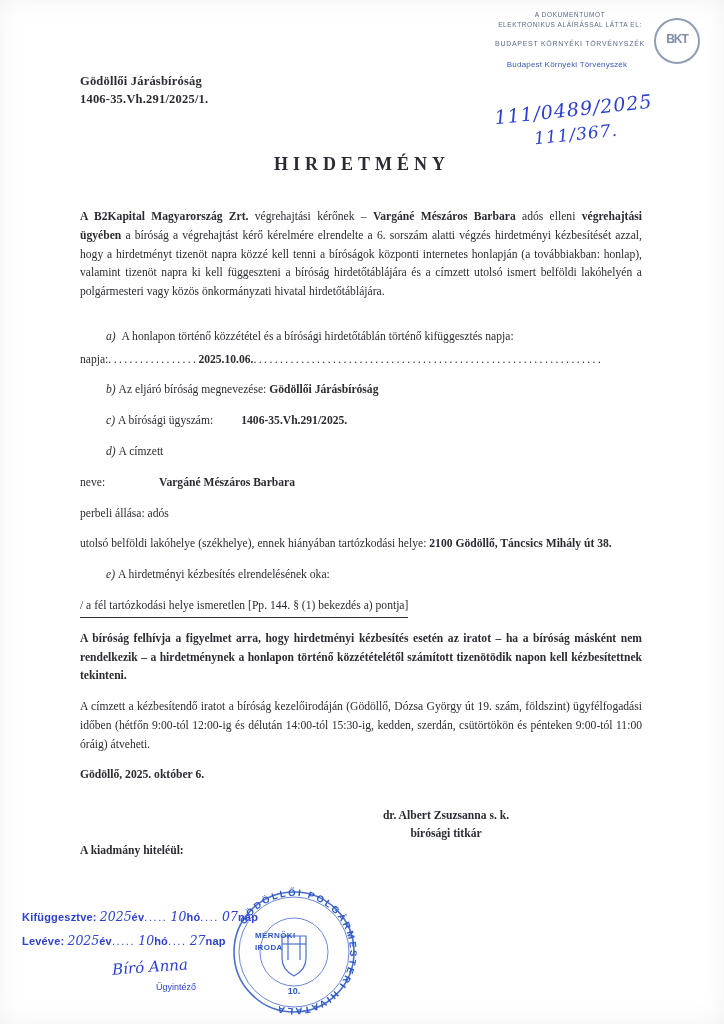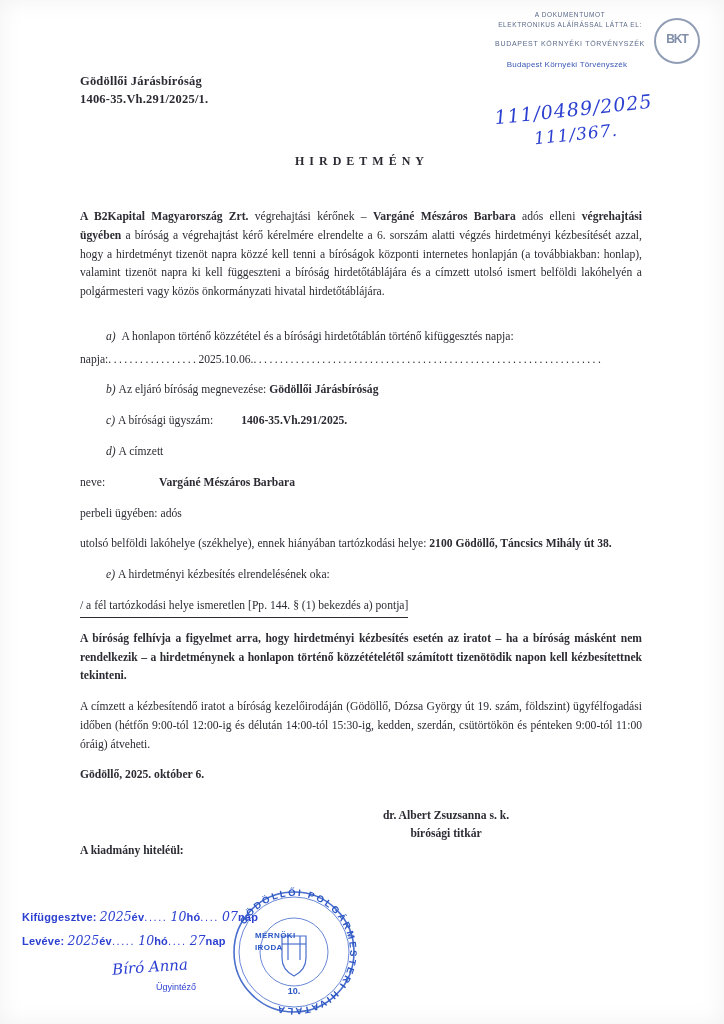--- a/index.html
+++ b/index.html
@@ -104,21 +104,21 @@
     letter-spacing: 0.2px;
   }
 
   
   .doc-title {
     position: absolute;
     top: 154px;
     left: 0;
     width: 724px;
     text-align: center;
-    font-size: 12px;
+    font-size: 18px;
     font-weight: bold;
     letter-spacing: 5px;
   }
 
   
   .body {
     position: absolute;
     top: 208px;
     left: 80px;
     width: 562px;
@@ -130,21 +130,21 @@
   .b { font-weight: bold; }
   .i { font-style: italic; }
   .p-intro { margin-bottom: 26px !important; }
   .indent { text-indent: 26px; }
 
   .line-a { margin-bottom: 4px !important; }
   .dots-line {
     display: block;
     margin: 0 0 16px 0;
   }
-  .dots-line .val { font-weight: normal; }
+  .dots-line .val { font-weight: bold; }
   .dot-fill { letter-spacing: 2.4px; }
 
   .row { margin: 0 0 14px 0; }
   .gap-sm { display: inline-block; width: 28px; }
   .gap-md { display: inline-block; width: 54px; }
   .sub { margin: 0 0 13px 0; }
   .sub .valb { font-weight: bold; }
 
   .underlined-claim {
     display: inline-block;
@@ -277,21 +277,21 @@
     <p class="dots-line"><span>napja:</span><span class="dot-fill">.................</span><span class="val">2025.10.06.</span><span class="dot-fill">..................................................................</span></p>
 
     <p class="row indent"><span class="i">b)</span>&nbsp;<span>Az eljáró bíróság megnevezése:</span>&nbsp;<span class="b">Gödöllői Járásbíróság</span></p>
 
     <p class="row indent"><span class="i">c)</span>&nbsp;<span>A bírósági ügyszám:</span><span class="gap-sm"></span><span class="b">1406-35.Vh.291/2025.</span></p>
 
     <p class="row indent"><span class="i">d)</span>&nbsp;<span>A címzett</span></p>
 
     <p class="sub"><span>neve:</span><span class="gap-md"></span><span class="valb">Vargáné Mészáros Barbara</span></p>
 
-    <p class="sub"><span>perbeli ügyében:</span>&nbsp;<span>adós</span></p>
+    <p class="sub"><span>perbeli állása:</span>&nbsp;<span>adós</span></p>
 
     <p class="sub"><span>utolsó belföldi lakóhelye (székhelye), ennek hiányában tartózkodási helye:</span>&nbsp;<span class="b">2100 Gödöllő, Táncsics Mihály út 38.</span></p>
 
     <p class="row indent"><span class="i">e)</span>&nbsp;<span>A hirdetményi kézbesítés elrendelésének oka:</span></p>
 
     <p class="row"><span class="underlined-claim">/ a fél tartózkodási helye ismeretlen [Pp. 144. § (1) bekezdés a) pontja]</span></p>
 
     <p class="para-bold">A bíróság felhívja a figyelmet arra, hogy hirdetményi kézbesítés esetén az iratot – ha a bíróság másként nem rendelkezik – a hirdetménynek a honlapon történő közzétételétől számított tizenötödik napon kell kézbesítettnek tekinteni.</p>
 
     <p>A címzett a kézbesítendő iratot a bíróság kezelőirodáján (Gödöllő, Dózsa György út 19. szám, földszint) ügyfélfogadási időben (hétfőn 9:00-tól 12:00-ig és délután 14:00-tól 15:30-ig, kedden, szerdán, csütörtökön és pénteken 9:00-tól 11:00 óráig) átveheti.</p>

